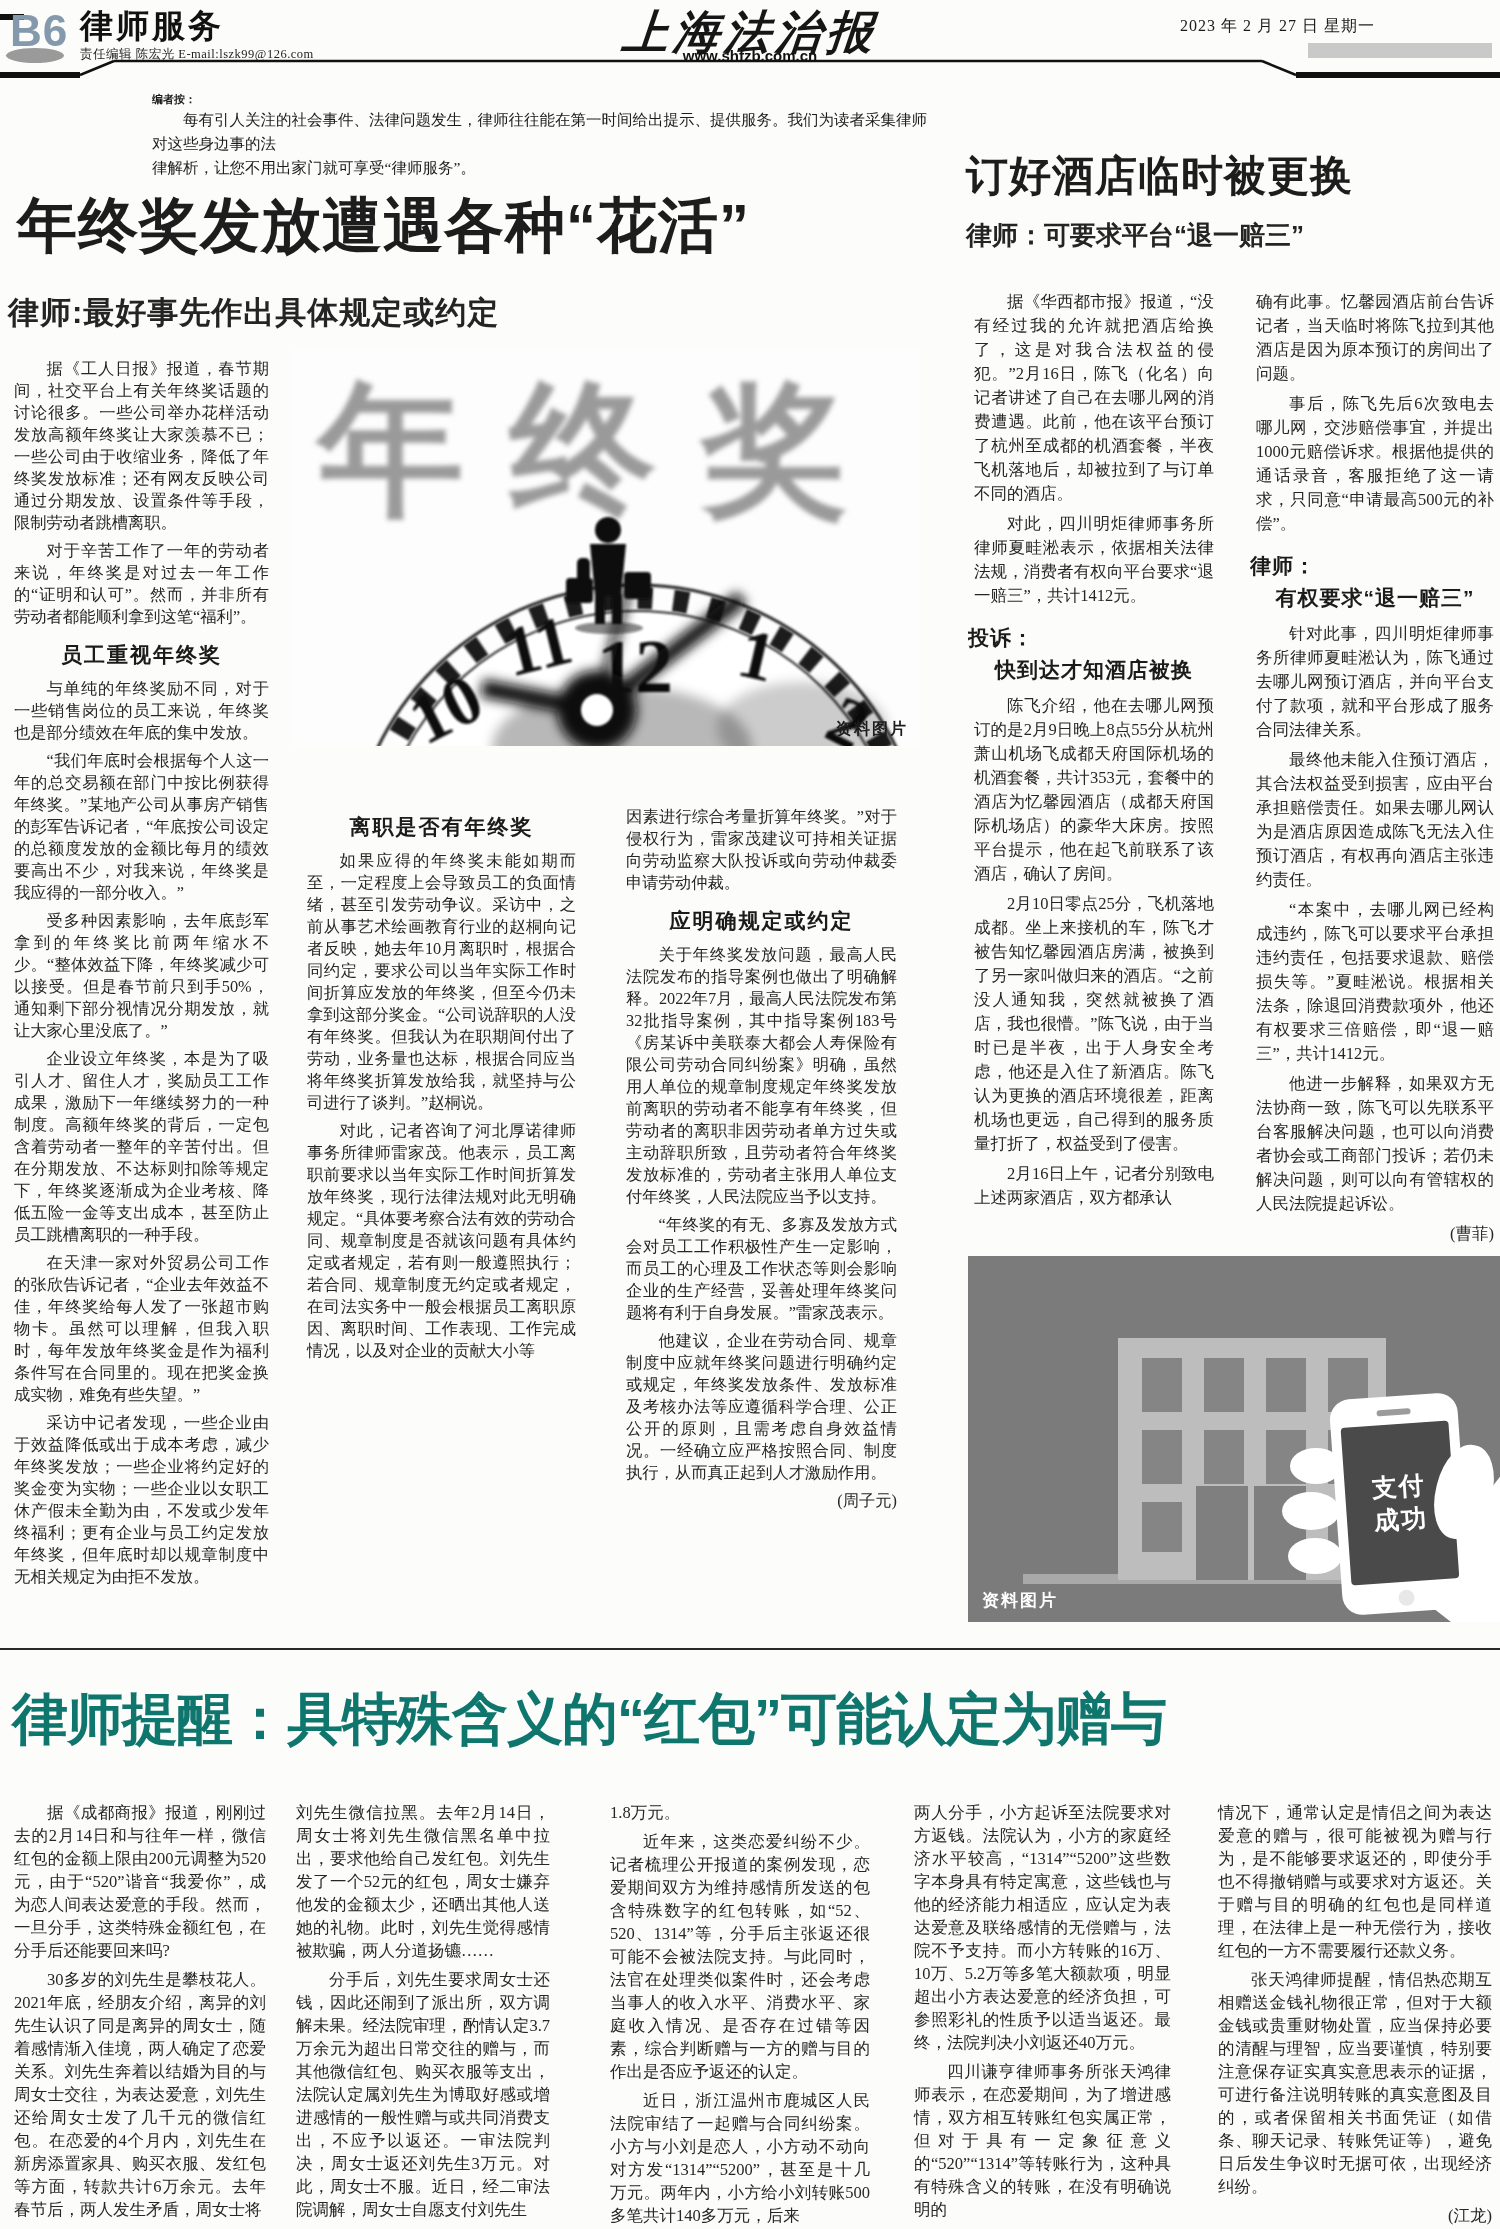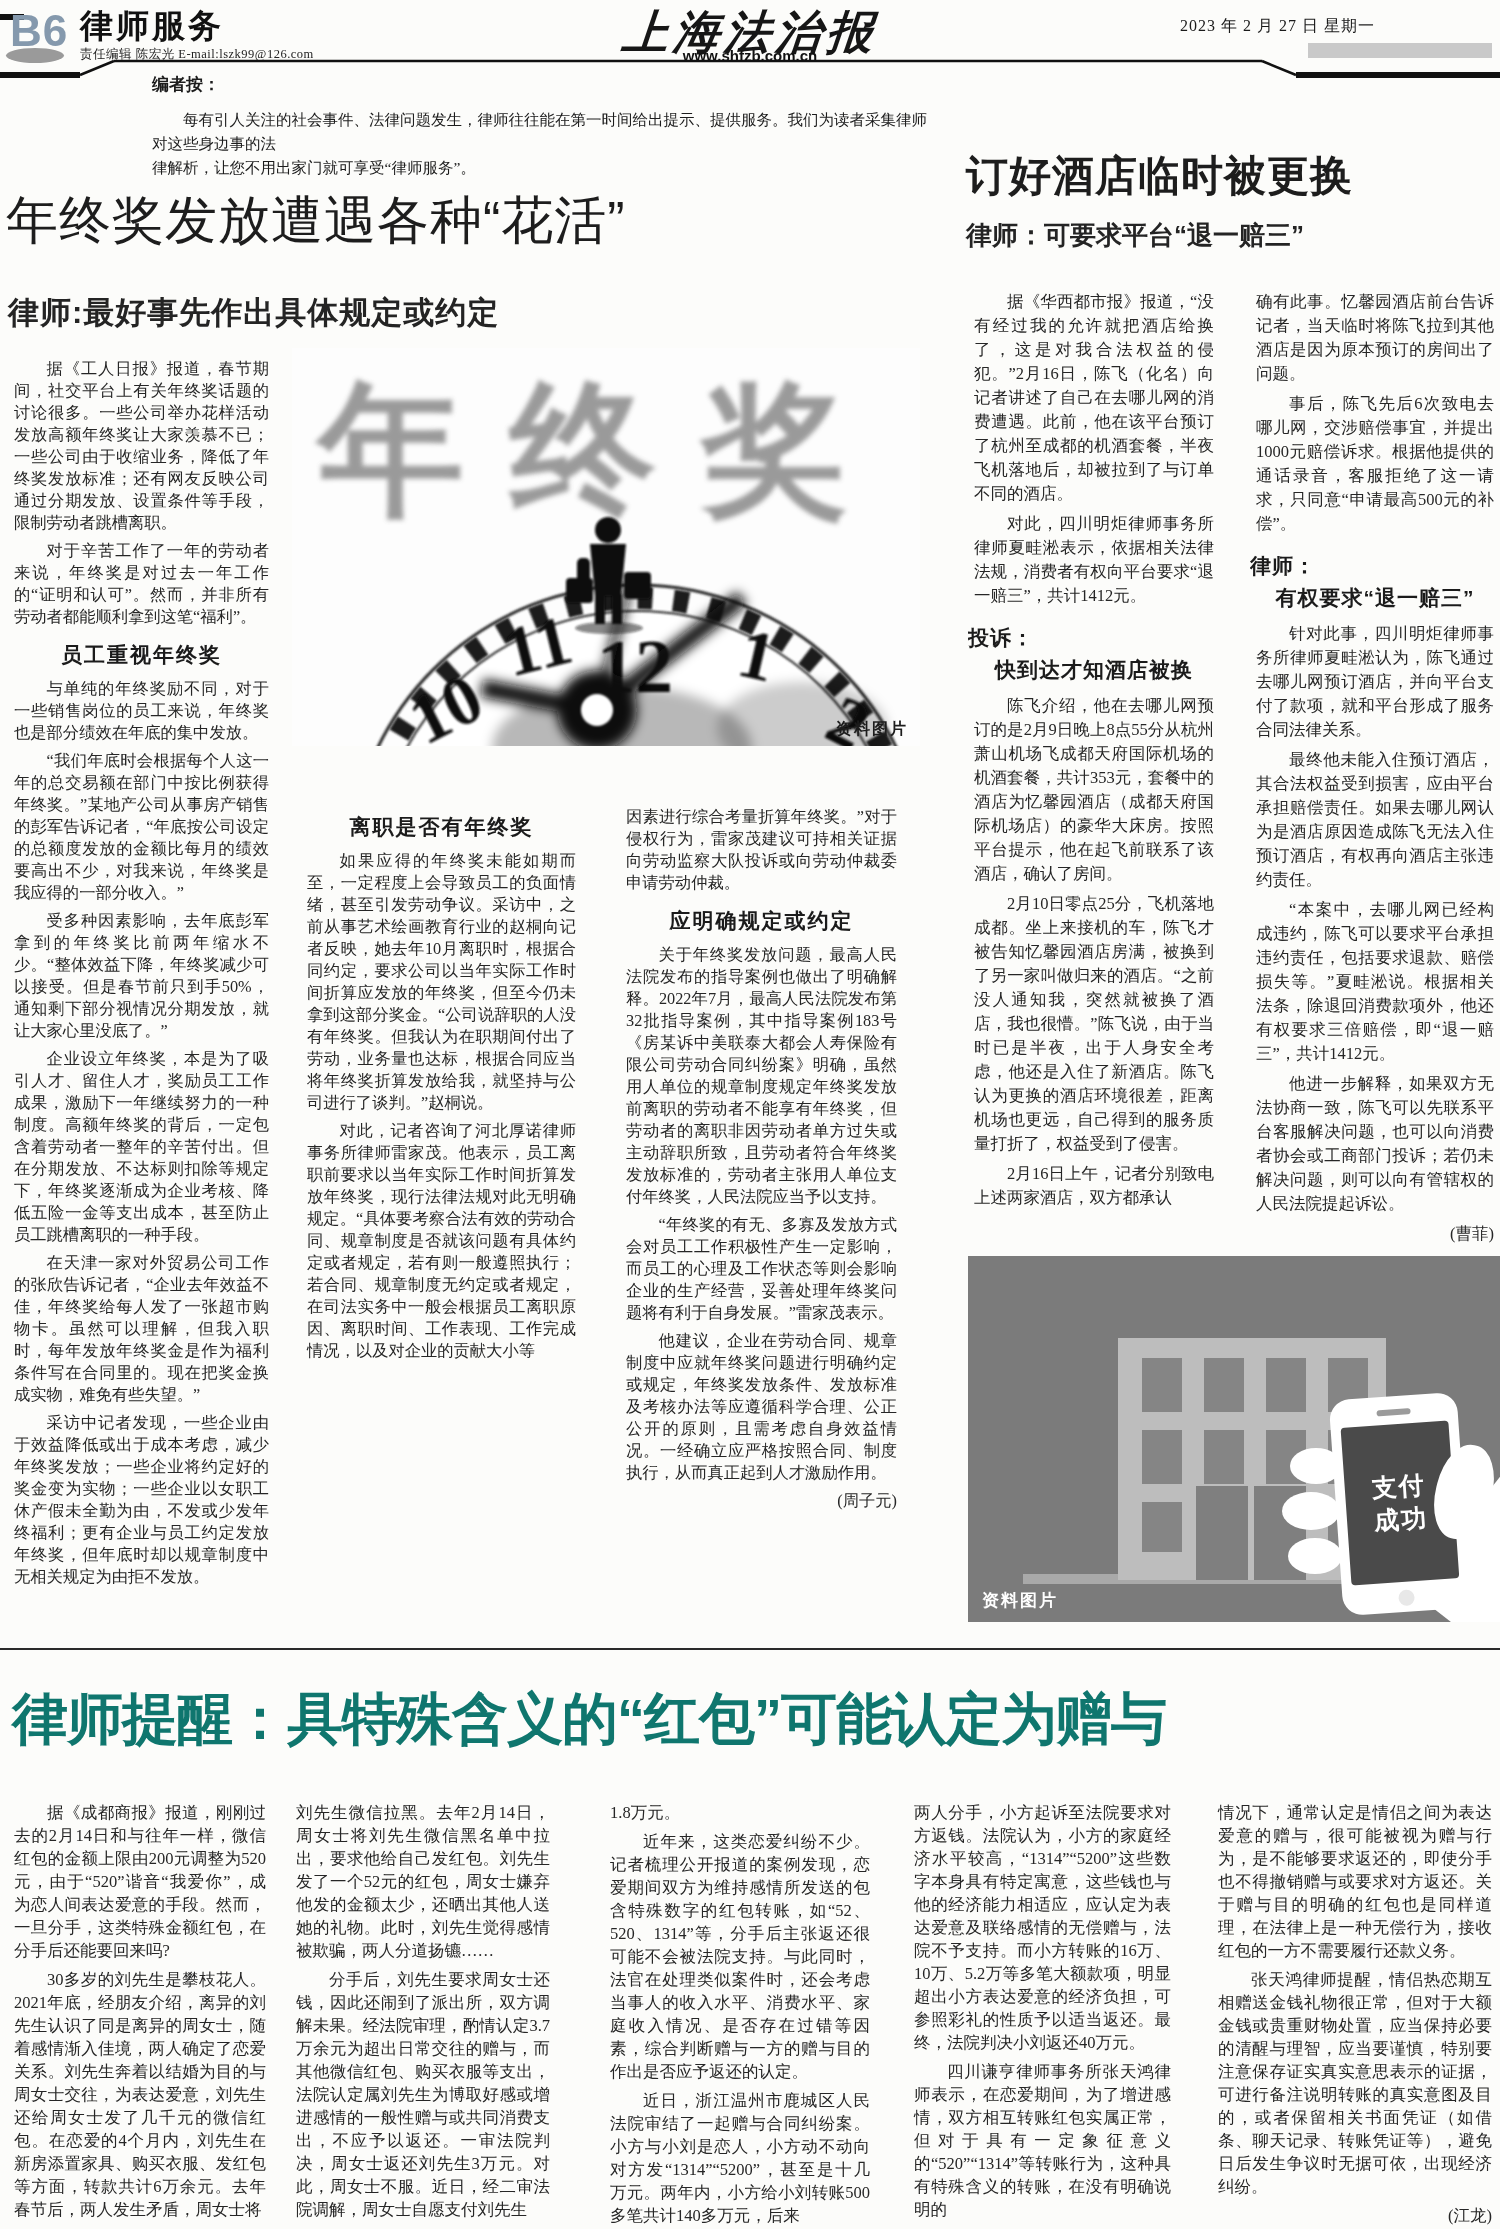--- a/index.html
+++ b/index.html
@@ -15,26 +15,26 @@
   .section-title{left:80px;top:4px;font-size:33px;font-weight:900;color:#111;letter-spacing:3px;}
   .editor-line{left:80px;top:46px;font-size:12.5px;color:#222;letter-spacing:.5px;}
   .masthead{left:560px;top:2px;width:380px;text-align:center;font-size:46px;font-weight:900;
             font-style:italic;letter-spacing:5px;color:#161616;transform:skewX(-5deg);}
   .website{left:560px;top:47px;width:380px;text-align:center;font-size:15px;font-weight:700;color:#111;}
   .dateline{left:1180px;top:16px;font-size:16px;color:#1a1a1a;letter-spacing:1px;}
   .datebar{left:1308px;top:43px;width:184px;height:15px;background:#c9c9c9;}
   .rule-svg{left:0;top:52px;}
 
   
-  .ed-label{left:152px;top:73px;font-size:17px;font-weight:700;color:#1c1c1c;}
+  .ed-label{left:152px;top:92px;font-size:11px;font-weight:700;color:#1c1c1c;}
   .ed-text{left:152px;top:108px;width:790px;font-size:15.5px;line-height:24px;color:#1c1c1c;}
   .ed-text .l1{text-indent:2em;}
 
   
-  .hl1{left:6px;top:186px;font-size:52px;font-weight:400;color:#1d1d1d;letter-spacing:1px;white-space:nowrap;}
+  .hl1{left:17px;top:186px;font-size:60px;font-weight:700;color:#1d1d1d;letter-spacing:1px;white-space:nowrap;}
   .hl1sub{left:8px;top:292px;font-size:31px;font-weight:700;color:#242424;letter-spacing:1px;white-space:nowrap;}
   .hl2{left:966px;top:148px;font-size:42px;font-weight:900;color:#1d1d1d;letter-spacing:1px;white-space:nowrap;}
   .hl2sub{left:966px;top:218px;font-size:26px;font-weight:700;color:#242424;white-space:nowrap;}
   .hl3{left:12px;top:1682px;font-size:56px;font-weight:900;color:#0f766e;letter-spacing:-1px;white-space:nowrap;}
 
   .col{position:absolute;text-align:justify;overflow:hidden;}
   .a1col{font-size:16.3px;line-height:22px;}
   .a2col{font-size:16.5px;line-height:24px;}
   .a3col{font-size:16.5px;line-height:23px;}
   .pg{margin:6px;}

